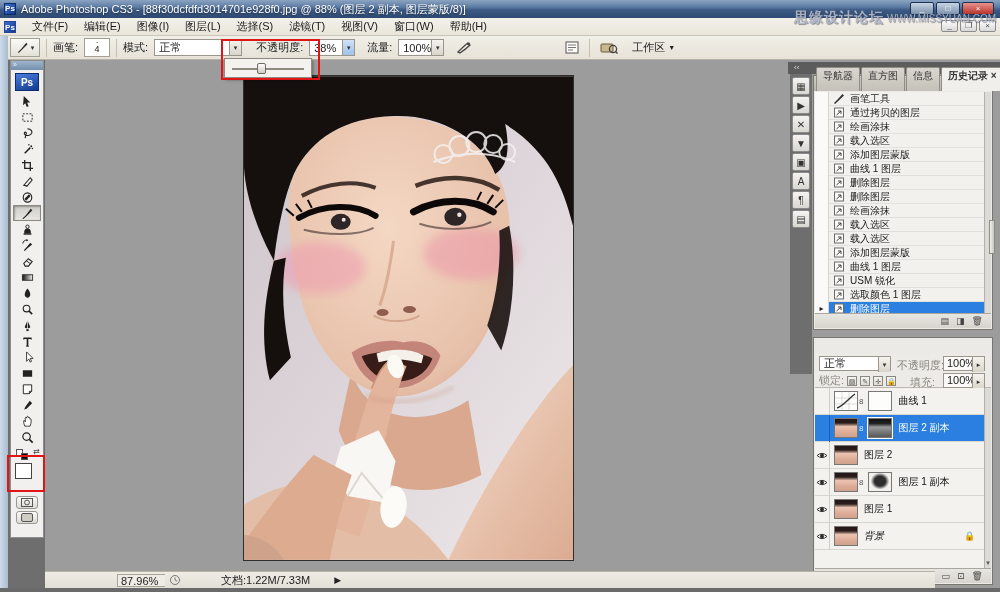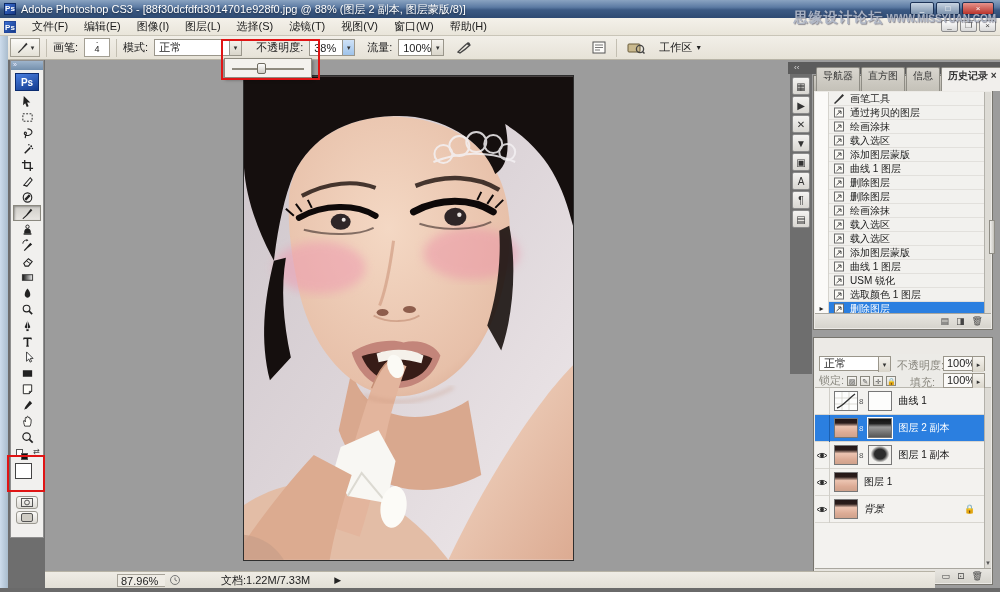--- a/index.html
+++ b/index.html
@@ -17,21 +17,21 @@
   #title-text { font-size:11px; text-shadow:0 1px 2px rgba(0,0,0,.5); white-space:nowrap; }
   .win-btn { width:24px; height:13px; border:1px solid #1d3356; border-radius:2px;
     background:linear-gradient(180deg,#c8d4e2,#7d93ad); color:#fff; font-size:8px; line-height:11px; text-align:center; }
   .win-btn.close { background:linear-gradient(180deg,#e8938b,#b8342c); width:32px; }
   #win-controls { right:6px; top:2px; display:flex; gap:2px; }
 
   
   #watermark { right:4px; top:9px; z-index:60; color:#aeb6c6; opacity:.95;
     text-shadow:1px 1px 1px rgba(60,60,80,.6); white-space:nowrap; }
   #watermark .wm-cn { font-size:14px; font-weight:bold; letter-spacing:1px; }
-  #watermark .wm-en { font-size:10px; font-weight:bold; }
+  #watermark .wm-en { font-size:10px; font-weight:normal; }
 
   
   #menubar { left:0; top:18px; width:1000px; height:18px; background:linear-gradient(180deg,#f4f1ea,#e9e5da);
     border-bottom:1px solid #c9c5b8; display:flex; align-items:center; padding-left:4px; }
   #menubar .app-icon2 { width:12px; height:12px; background:linear-gradient(135deg,#3b6fd4,#173a86);
     color:#fff; font-size:8px; font-weight:bold; text-align:center; line-height:11px; margin-right:8px; border:1px solid #24479a; }
   .menu-item { padding:2px 8px; color:#1a1a1a; }
   #doc-win-controls { position:absolute; right:4px; top:20px; display:flex; gap:2px; }
   .doc-btn { width:17px; height:12px; border:1px solid #8d8d8d; border-radius:2px;
     background:linear-gradient(180deg,#fdfdfd,#d8d8d8); color:#444; font-size:8px; line-height:10px; text-align:center; }
@@ -215,21 +215,21 @@
     </div>
     <span class="opt-label" style="margin-left:6px">流量:</span>
     <div class="opt-combo" style="width:46px">
       <span>100%</span>
       <div class="combo-arrow">▾</div>
     </div>
     <svg width="16" height="14" viewBox="0 0 16 14" style="margin-left:6px">
       <path d="M2 11 C5 8 9 4 12 2 L14 4 C11 7 7 10 4 12 Z" fill="none" stroke="#444" stroke-width="1.3"></path>
       <circle cx="12.5" cy="3" r="1.4" fill="#444"></circle>
     </svg>
-    <div style="margin-left:114px;display:flex;align-items:center;gap:10px">
+    <div style="margin-left:87px;display:flex;align-items:center;gap:10px">
       <svg width="14" height="13" viewBox="0 0 14 13">
           <rect x="1" y="1" width="12" height="11" fill="#fdfcf9" stroke="#555"></rect>
           <path d="M3 4 H11 M3 6.5 H11 M3 9 H8" stroke="#777" stroke-width="1"></path>
         </svg>
       <div class="opt-sep"></div>
       <svg width="18" height="13" viewBox="0 0 18 13">
           <rect x="1" y="3" width="12" height="8" rx="1" fill="#c9b98e" stroke="#6b5d3a"></rect>
           <circle cx="13" cy="8" r="3.6" fill="none" stroke="#444" stroke-width="1.3"></circle>
           <path d="M15.5 10.5 L17.5 12.5" stroke="#444" stroke-width="1.5"></path>
         </svg>
@@ -700,20 +700,30 @@
         <span class="layer-name">图层 2 副本</span>
       </div>
       <div class="layer-row">
         <div class="eye-cell">
             <svg width="12" height="9" viewBox="0 0 12 9">
               <path d="M1 4.5 Q6 .2 11 4.5 Q6 8.8 1 4.5 Z" fill="#f5f4f0" stroke="#3a3a3a"></path>
               <circle cx="6" cy="4.5" r="1.9" fill="#2c2c2c"></circle>
             </svg>
           </div>
         <div class="thumb face"></div>
+        <span class="layer-name">图层 2</span>
+      </div>
+      <div class="layer-row">
+        <div class="eye-cell">
+            <svg width="12" height="9" viewBox="0 0 12 9">
+              <path d="M1 4.5 Q6 .2 11 4.5 Q6 8.8 1 4.5 Z" fill="#f5f4f0" stroke="#3a3a3a"></path>
+              <circle cx="6" cy="4.5" r="1.9" fill="#2c2c2c"></circle>
+            </svg>
+          </div>
+        <div class="thumb face"></div>
         <span class="chain-ic">8</span>
         <div class="thumb bwmask"></div>
         <span class="layer-name">图层 1 副本</span>
       </div>
       <div class="layer-row">
         <div class="eye-cell">
             <svg width="12" height="9" viewBox="0 0 12 9">
               <path d="M1 4.5 Q6 .2 11 4.5 Q6 8.8 1 4.5 Z" fill="#f5f4f0" stroke="#3a3a3a"></path>
               <circle cx="6" cy="4.5" r="1.9" fill="#2c2c2c"></circle>
             </svg>

